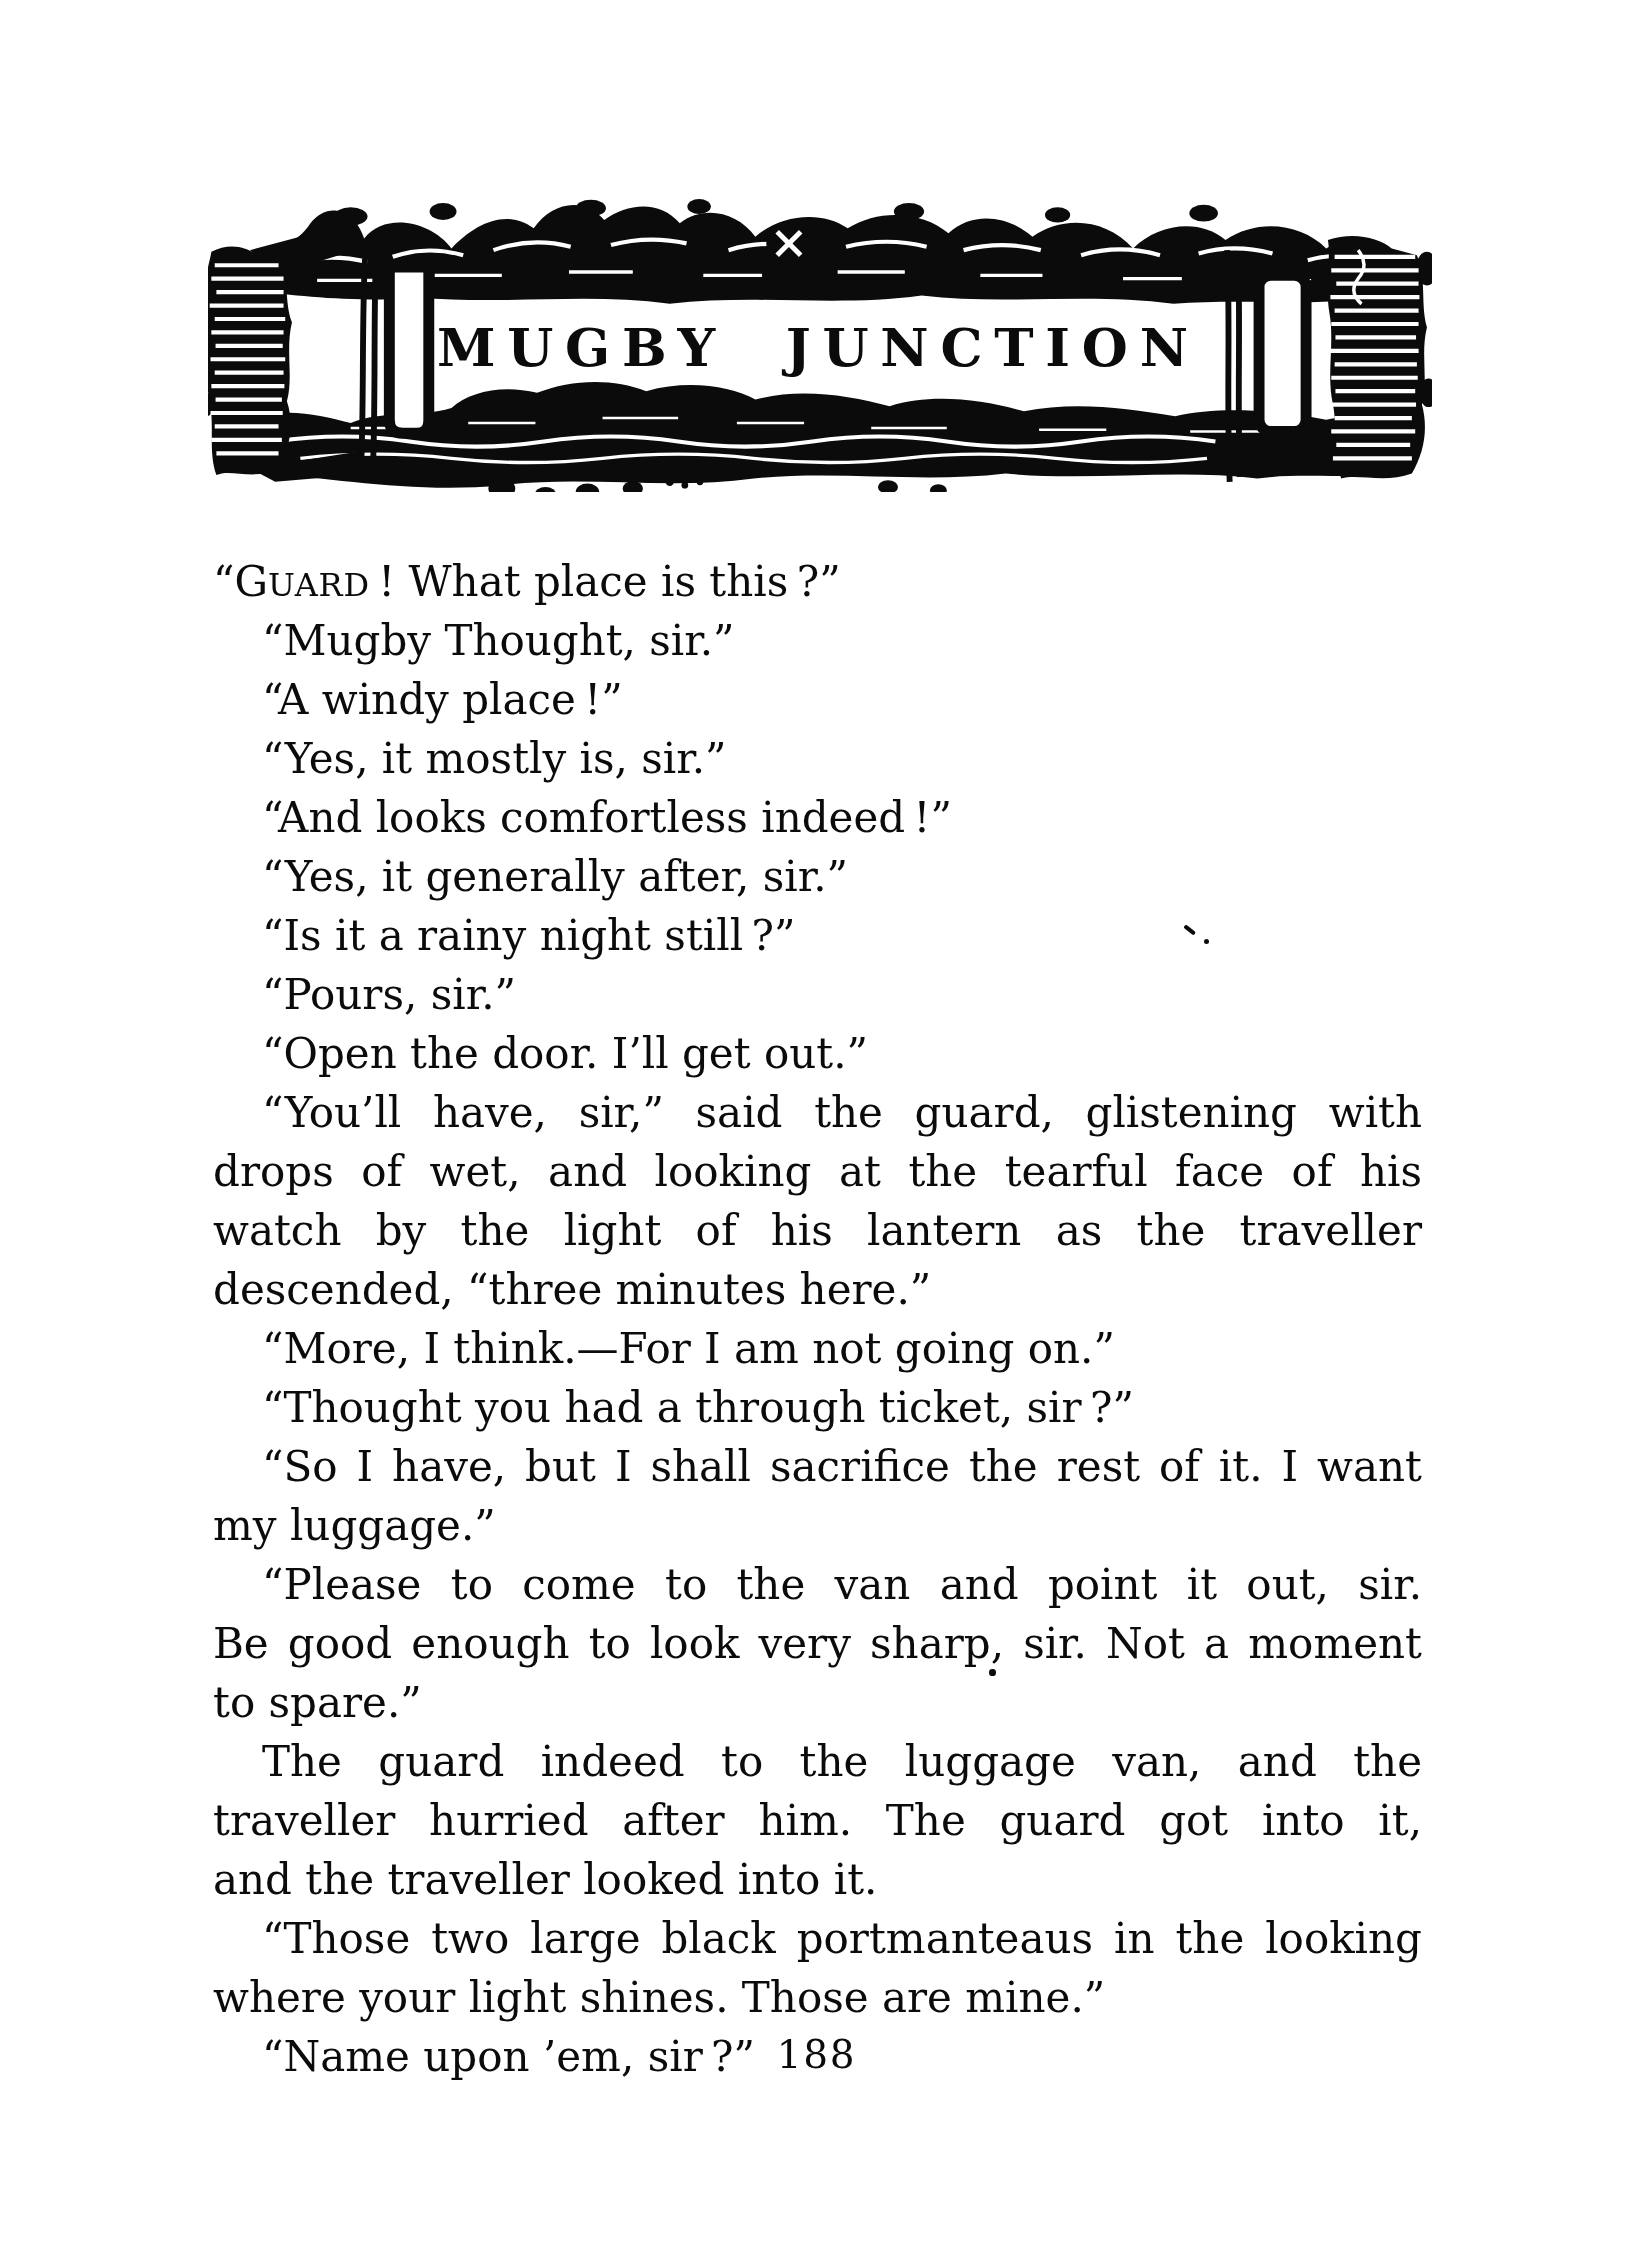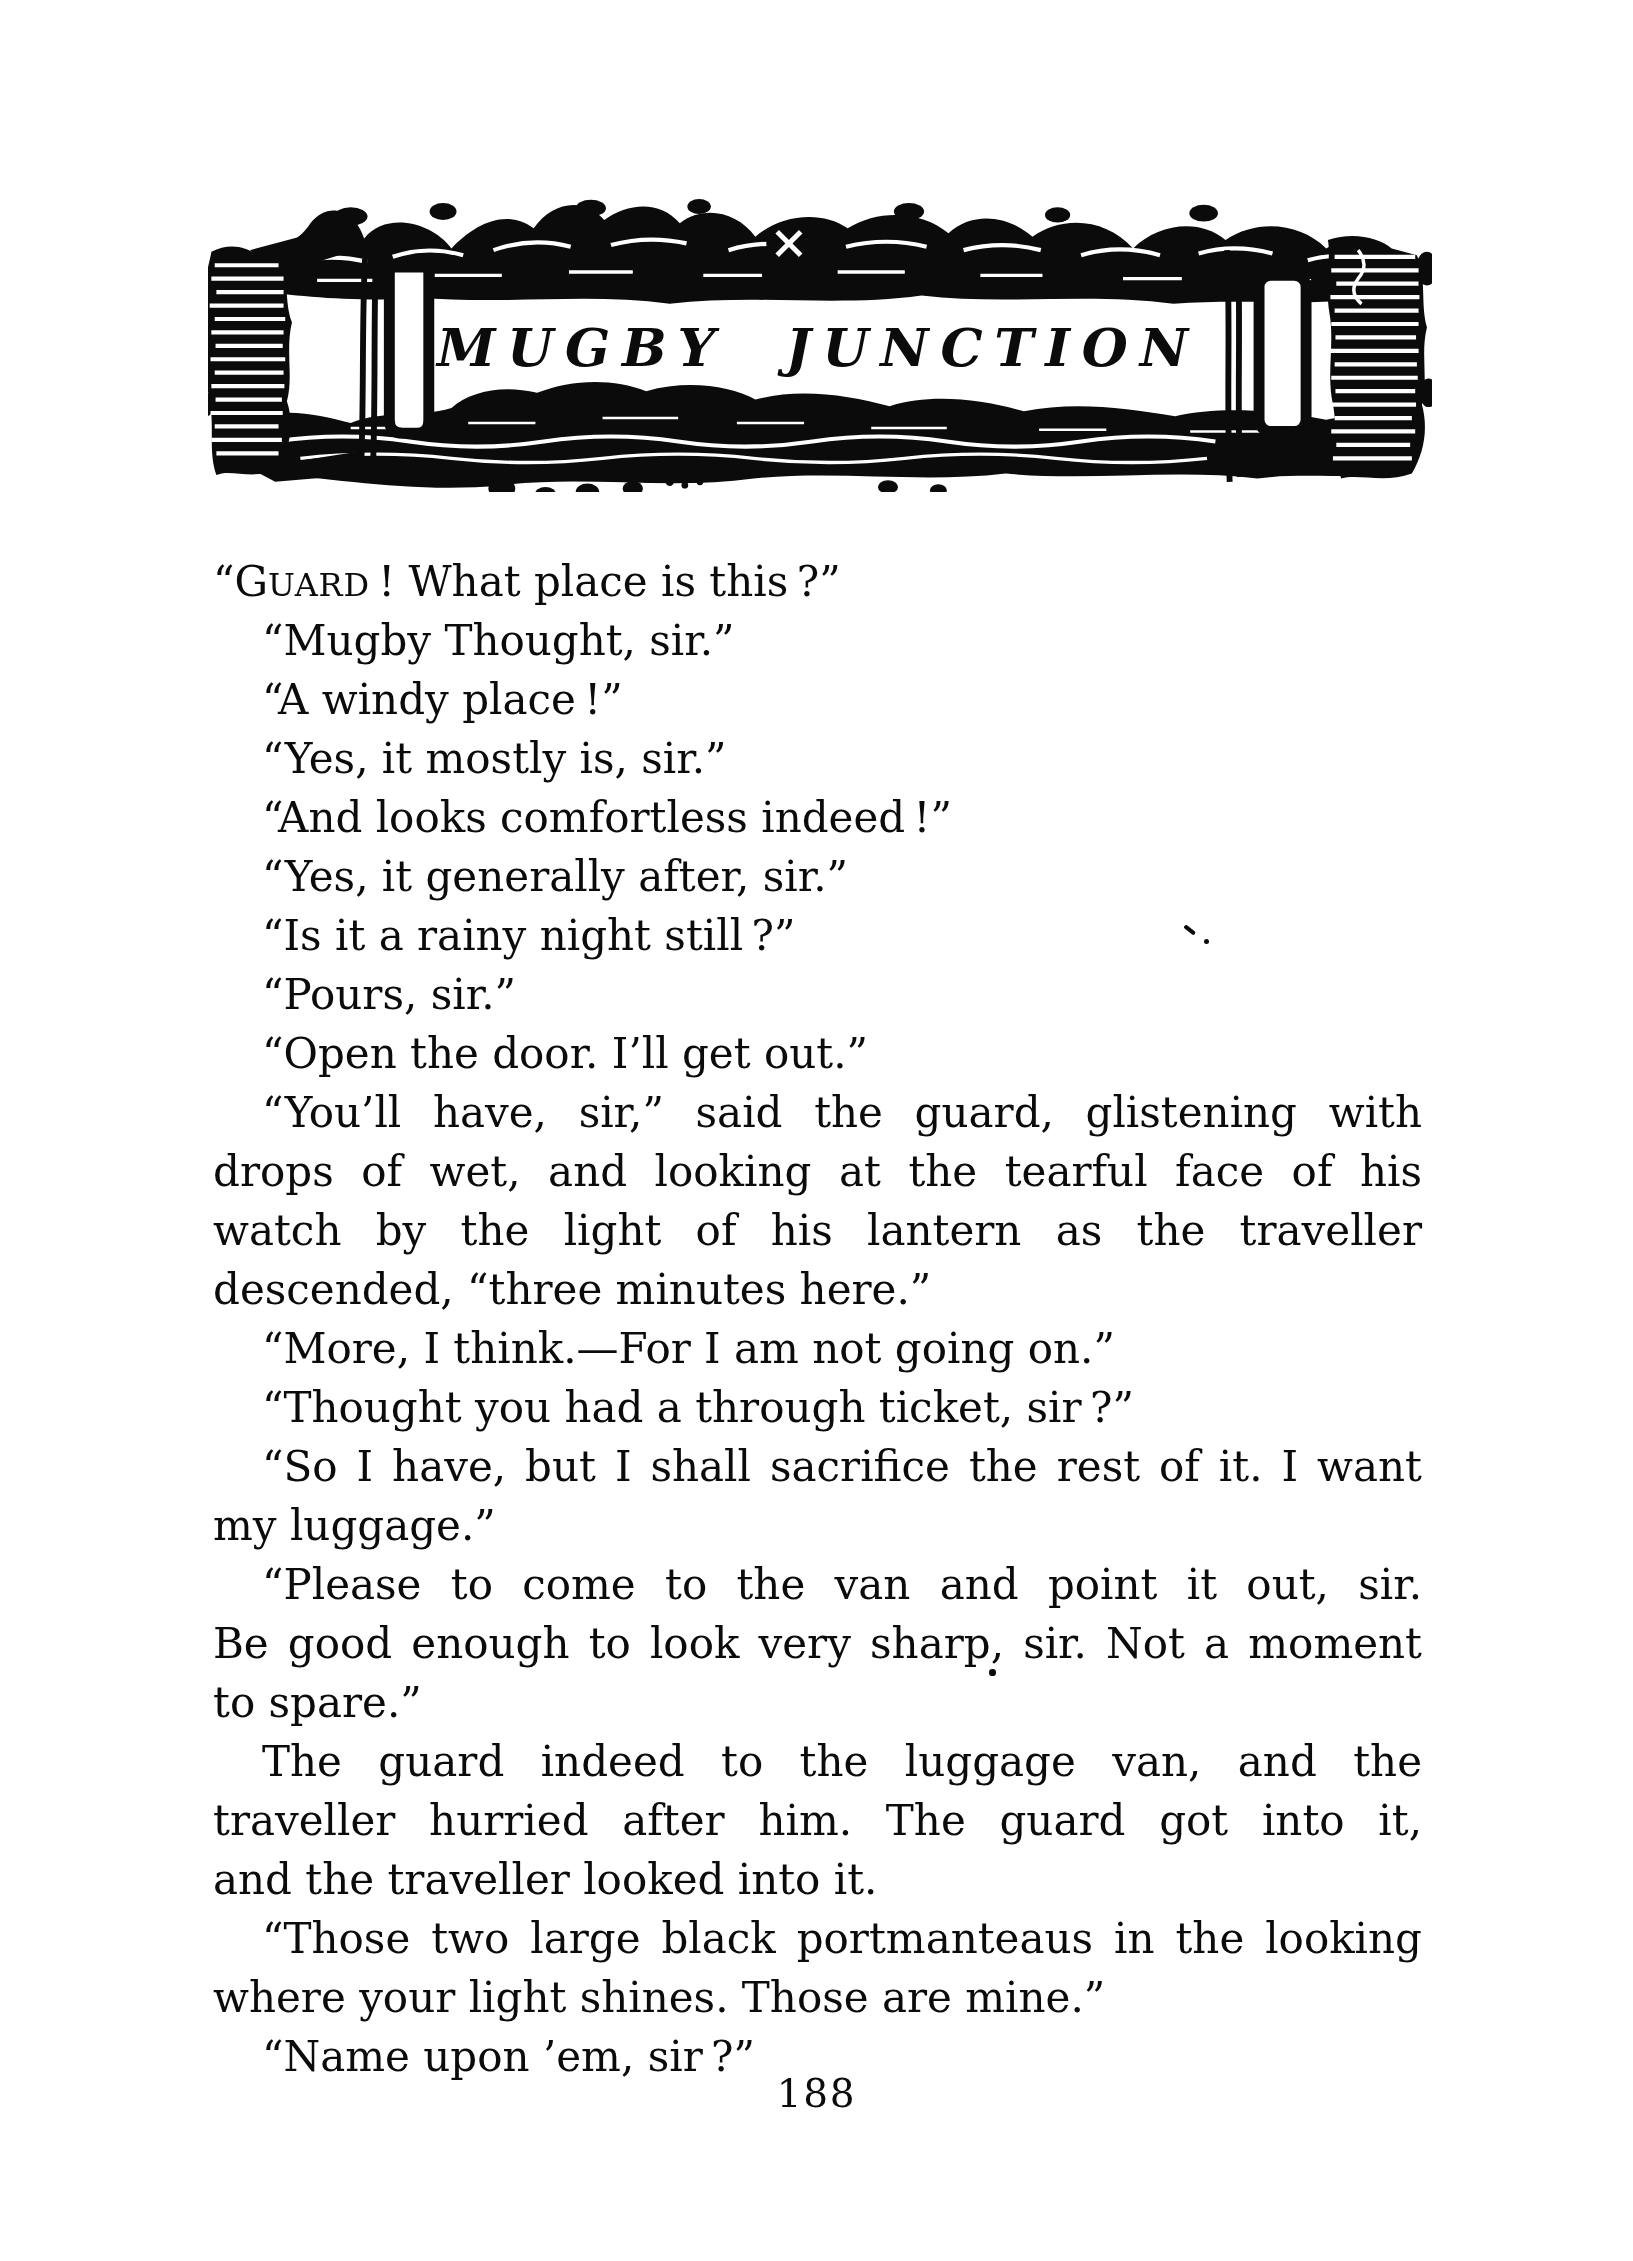--- a/index.html
+++ b/index.html
@@ -3,21 +3,21 @@
 <meta charset="utf-8">
 <style>
   html,body{margin:0;padding:0;}
   body{
     width:1633px;height:2261px;position:relative;overflow:hidden;
     background:#ffffff;color:#0b0b0b;
     font-family:"DejaVu Serif", serif;
   }
   
   .banner{
-    position:absolute;left:208px;top:198px;width:1224px;height:294px;font-style:italic;
+    position:absolute;left:208px;top:198px;width:1224px;height:294px;
   }
   .banner svg{display:block;width:100%;height:100%;}
   .banner-title{
     font-family:"DejaVu Serif", serif;
     font-size:63px;font-weight:bold;
     letter-spacing:14px;word-spacing:34px;
     fill:#0b0b0b;
   }
   
   .page-text{
@@ -25,21 +25,20 @@
     font-size:42px;line-height:59px;margin-top:44px;
   }
   .line{height:59px;text-align:left;}
   .line.j{text-align:justify;text-align-last:justify;}
   .line.ind{text-indent:49px;}
   .sc{font-size:0.76em;letter-spacing:0.8px;}
   .page-number{
     position:absolute;left:0;top:2025px;width:1633px;
     text-align:center;font-size:39px;line-height:59px;
     letter-spacing:1.7px;
-    margin-top:39px;
   }
   
   .speck-tick{
     position:absolute;left:1183px;top:928px;width:13.4px;height:4.2px;
     background:#0b0b0b;transform:rotate(38deg);border-radius:1.7px;
   }
   .speck-dot1{
     position:absolute;left:1204px;top:939px;width:5px;height:5px;
     background:#0b0b0b;border-radius:50%;
   }

